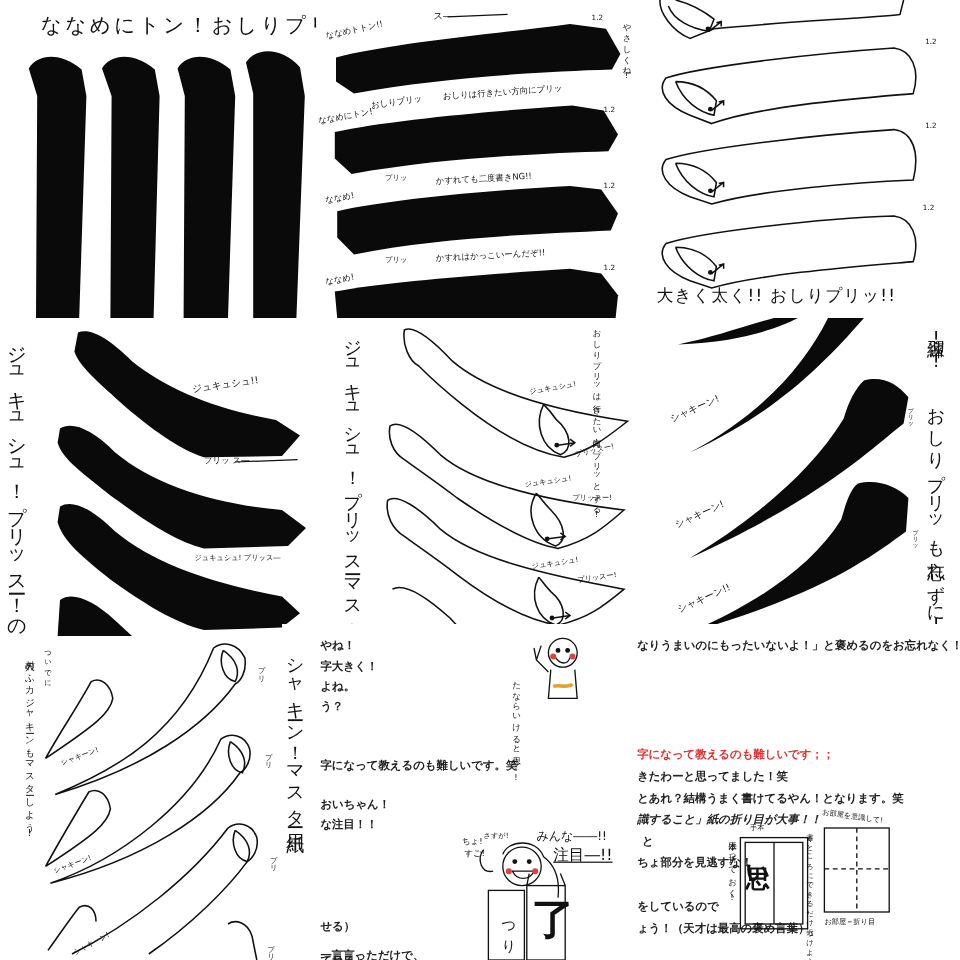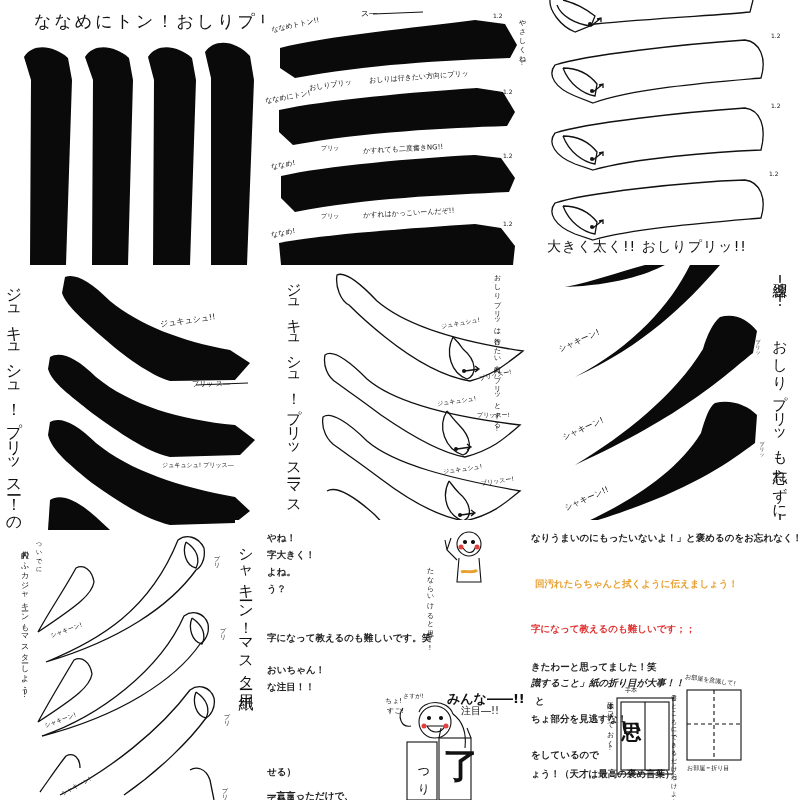--- a/index.html
+++ b/index.html
@@ -87,21 +87,21 @@
     <g fill="#0a0a0a">
       <path d="M65,12 C75,8 90,16 110,36 C140,60 180,76 230,85 L250,98 L235,115 L170,116 C150,110 125,92 100,70 C80,52 66,40 62,28 Z"></path>
       <path d="M50,92 C60,86 76,92 96,112 C130,140 180,155 235,160 L255,175 L240,190 L170,192 C145,186 120,168 92,148 C70,130 52,118 48,104 Z"></path>
       <path d="M50,157 C60,151 76,158 96,178 C130,206 180,222 235,232 L250,246 L235,258 L170,260 C145,254 120,238 92,218 C70,200 52,186 48,170 Z"></path>
       <path d="M50,235 C60,228 76,234 96,252 L110,265 L48,265 Z"></path>
     </g>
     <path d="M196,120 L248,118" stroke="#111" stroke-width="1"></path>
   </svg>
   <div class="hand vert" style="left:4px;top:12px;font-size:16px;line-height:20px;">ジュキュシュ！プリッスー！の練習</div>
   <div class="hand" style="left:160px;top:50px;font-size:8px;transform:rotate(-8deg);">ジュキュシュ!!</div>
-  <div class="hand" style="left:170px;top:114px;font-size:7px;margin-left:22px;">プリッ ス―</div>
+  <div class="hand" style="left:170px;top:114px;font-size:7px;">プリッ ス―</div>
   <div class="hand" style="left:162px;top:196px;font-size:6px;">ジュキュシュ! プリッス―</div>
 </div>
 
 <div class="panel" style="left:265px;top:265px;width:270px;height:265px;">
   <svg width="270" height="265">
     <g fill="none" stroke="#111" stroke-width="1.3">
       <path d="M72,10 C80,6 95,18 112,36 C140,60 190,76 258,86 C240,100 228,110 205,116 C180,112 150,96 120,72 C100,56 88,44 84,40 C76,36 70,22 72,10 Z"></path>
       <path d="M188,72 C180,88 186,108 202,114 C212,110 212,96 198,84 C194,78 190,74 188,72"></path>
       <path d="M60,90 C68,84 84,96 102,114 C130,138 188,152 255,160 C238,175 226,185 200,192 C175,188 145,170 116,150 C95,134 80,124 72,118 C62,112 58,100 60,90 Z"></path>
       <path d="M182,146 C172,162 180,184 198,190 C208,186 206,172 194,160 C188,154 184,148 182,146"></path>
@@ -212,31 +212,31 @@
     </g>
     <g fill="#e04040">
         <circle cx="189" cy="206" r="2.5"></circle>
         <circle cx="211" cy="206" r="2.5"></circle>
       </g>
   </svg>
   <div class="hand vert" style="left:190px;top:42px;font-size:7px;height:90px;">たならいけると思う!!</div>
   <div class="hand" style="left:150px;top:176px;font-size:7px;">ちょ!</div>
   <div class="hand" style="left:152px;top:186px;font-size:7px;">すご!</div>
   <div class="hand" style="left:168px;top:172px;font-size:6px;">さすが!</div>
-  <div class="hand" style="left:212px;top:170px;font-size:13px;font-weight:bold;">みんな――!!</div>
-  <div class="hand" style="left:226px;top:184px;font-size:10px;">注目―!!</div>
+  <div class="hand" style="left:212px;top:170px;font-size:10px;">みんな――!!</div>
+  <div class="hand" style="left:226px;top:184px;font-size:13px;text-decoration:underline;">注目―!!</div>
   <div class="hand vert" style="left:180px;top:240px;font-size:12px;">つり</div>
   <div class="hand" style="left:208px;top:222px;font-size:36px;font-weight:bold;">了</div>
 </div>
 
 <div class="panel" style="left:525px;top:520px;width:275px;height:280px;">
   <div class="doc-line" style="left:6px;top:12px;">なりうまいのにもったいないよ！」と褒めるのをお忘れなく！</div>
-  <div class="doc-line" style="left:10px;top:58px;color:#e8a030;">回汚れたらちゃんと拭くように伝えましょう！</div>
   <div class="doc-line" style="left:6px;top:103px;color:#e03030;text-align:right;">字になって教えるのも難しいです；；</div>
-  <div class="doc-line" style="left:6px;top:121px;margin-top:20px;">きたわーと思ってました！笑</div>
+  <div class="doc-line" style="left:6px;top:121px;">きたわーと思ってました！笑</div>
+  <div class="doc-line" style="left:6px;top:139px;">とあれ？結構うまく書けてるやん！となります。笑</div>
   <div class="doc-line" style="left:6px;top:157px;font-style:italic;">識すること」紙の折り目が大事！！</div>
   <div class="doc-line" style="left:10px;top:175px;">と</div>
   <div class="doc-line" style="left:6px;top:193px;font-family:Liberation Serif, serif;">ちょ部分を見逃すな！</div>
   <div class="doc-line" style="left:6px;top:229px;">をしているので</div>
   <div class="doc-line" style="left:6px;top:248px;">ょう！（天才は最高の褒め言葉）</div>
 
   <svg width="275" height="280">
     <g fill="none" stroke="#111" stroke-width="1.1">
       <rect x="92" y="178" width="56" height="76"></rect>
       <rect x="96" y="182" width="48" height="68"></rect>

